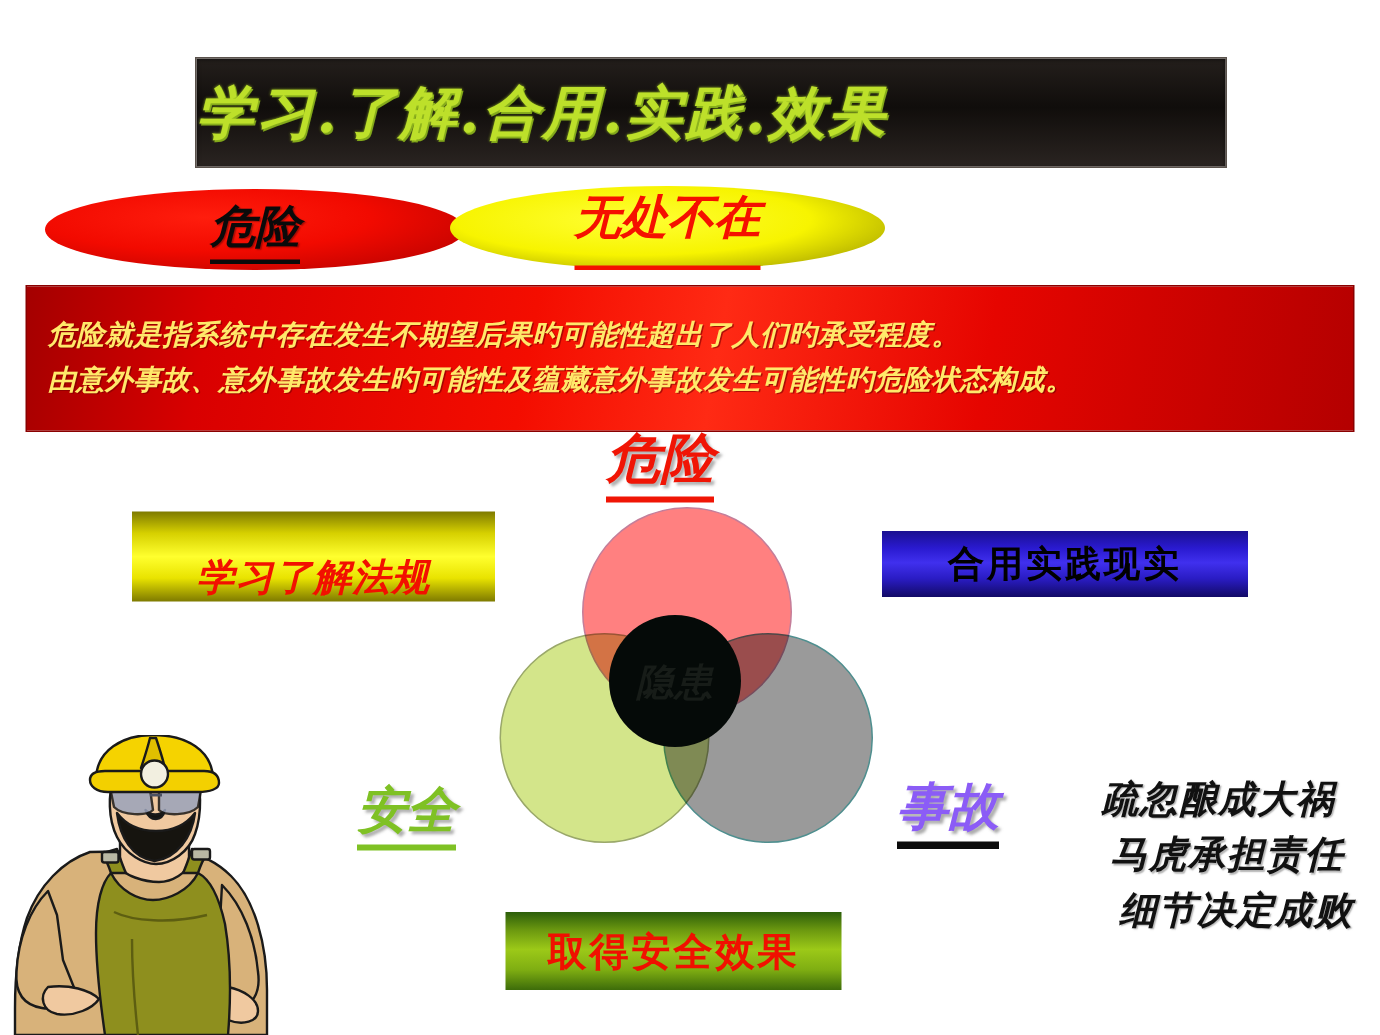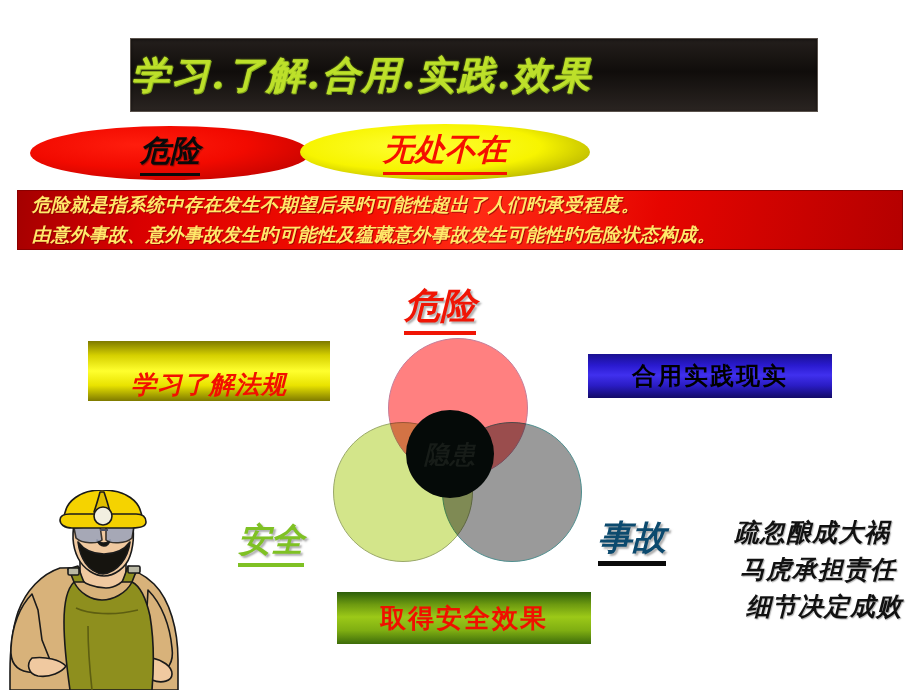--- a/index.html
+++ b/index.html
@@ -37,30 +37,30 @@
   .ell-red{
     left:30px;top:126px;width:280px;height:54px;
     background:radial-gradient(ellipse at 38% 35%,#ff1d0d 0%,#f20a00 45%,#b00000 100%);
   }
   .ell-red span{font-size:30px;color:#0a0a0a;border-bottom:3px solid #0a0a0a;padding-bottom:1px;
     text-shadow:1px 1px 1px rgba(0,0,0,.35);}
   .ell-yellow{
     left:300px;top:124px;width:290px;height:56px;
     background:radial-gradient(ellipse at 42% 40%,#ffff34 0%,#f7f400 50%,#8d8a00 100%);
   }
-  .ell-yellow span{font-size:31px;color:#f51000;border-bottom:3px solid #f51000;padding-bottom:1px;}
+  .ell-yellow span{font-size:31px;color:#f51000;border-bottom:3px solid #f51000;padding-bottom:11px;}
   .ell-green{
     left:575px;top:130px;width:310px;height:54px;
     background:radial-gradient(ellipse at 42% 38%,#b6d82a 0%,#8fbe10 45%,#4e6b07 100%);
   }
   .ell-green span{font-size:29px;color:#ee0b00;border-bottom:3px solid #ee0b00;padding-bottom:1px;}
 
   
   .def-box{
-    position:absolute;left:17px;top:190px;width:886px;height:60px;
+    position:absolute;left:17px;top:190px;width:886px;height:98px;
     background:linear-gradient(100deg,#a40000 0%,#d90000 14%,#f40d00 38%,#ff2a14 52%,#e60500 72%,#b40000 100%);
     border:1px solid #8a0000;
     display:flex;flex-direction:column;justify-content:center;
     padding-left:14px;box-sizing:border-box;
   }
   .def-line{
     font-family:"DejaVu Serif","Liberation Serif",serif;
     font-weight:bold;font-style:italic;
     font-size:18.5px;line-height:30px;color:#ffe96a;letter-spacing:.5px;
     text-shadow:1px 1px 0 rgba(120,0,0,.6);white-space:nowrap;
@@ -119,34 +119,34 @@
     position:absolute;left:238px;top:518px;
     font-family:"DejaVu Serif","Liberation Serif",serif;
     font-weight:bold;font-style:italic;font-size:33px;
     color:#7fc124;border-bottom:4px solid #7fc124;
     text-shadow:2px 2px 2px rgba(140,140,140,.7);
     white-space:nowrap;
   }
 
   
   .box-green{
-    position:absolute;left:337px;top:592px;width:254px;height:52px;
+    position:absolute;left:337px;top:608px;width:224px;height:52px;
     background:linear-gradient(180deg,#2c5e0a 0%,#6d9a10 24%,#9cc918 48%,#7fae12 74%,#3d6c0a 100%);
     display:flex;align-items:center;justify-content:center;
   }
   .box-green span{
     font-family:"DejaVu Serif","Liberation Serif",serif;
     font-weight:bold;font-size:26px;color:#f01000;letter-spacing:2px;white-space:nowrap;
   }
 
   
   .acc-label{
     position:absolute;left:598px;top:515px;
     font-family:"DejaVu Serif","Liberation Serif",serif;
-    font-weight:bold;font-style:italic;font-size:34px;color:#0c4a6e;
+    font-weight:bold;font-style:italic;font-size:34px;color:#8b5cf6;
     border-bottom:5px solid #0b0b0b;
     text-shadow:2px 2px 2px rgba(150,150,150,.8);
     white-space:nowrap;
     text-align:center;
   }
   .slogans{
     position:absolute;left:702px;top:514px;width:210px;
     display:flex;flex-direction:column;align-items:flex-start;margin-left:32px;
   }
   .slogan{

